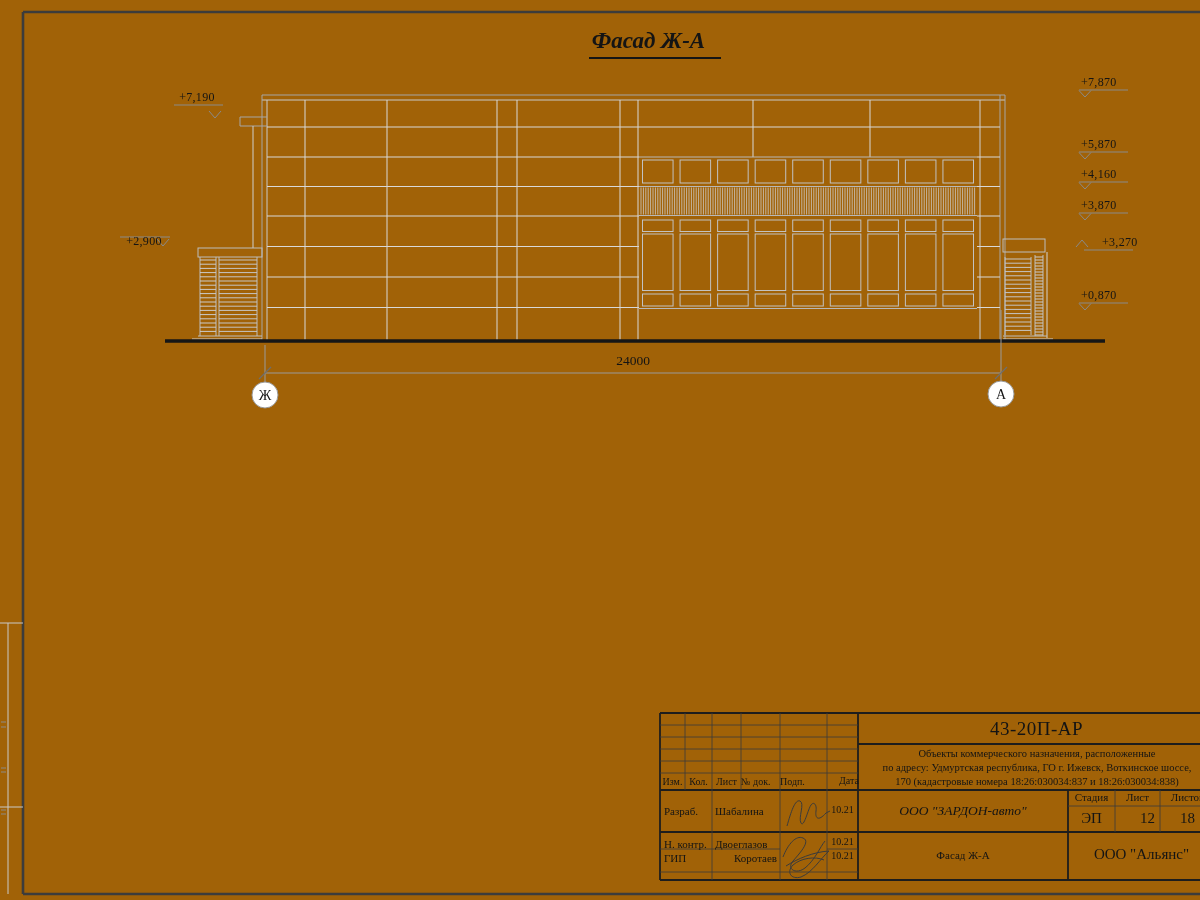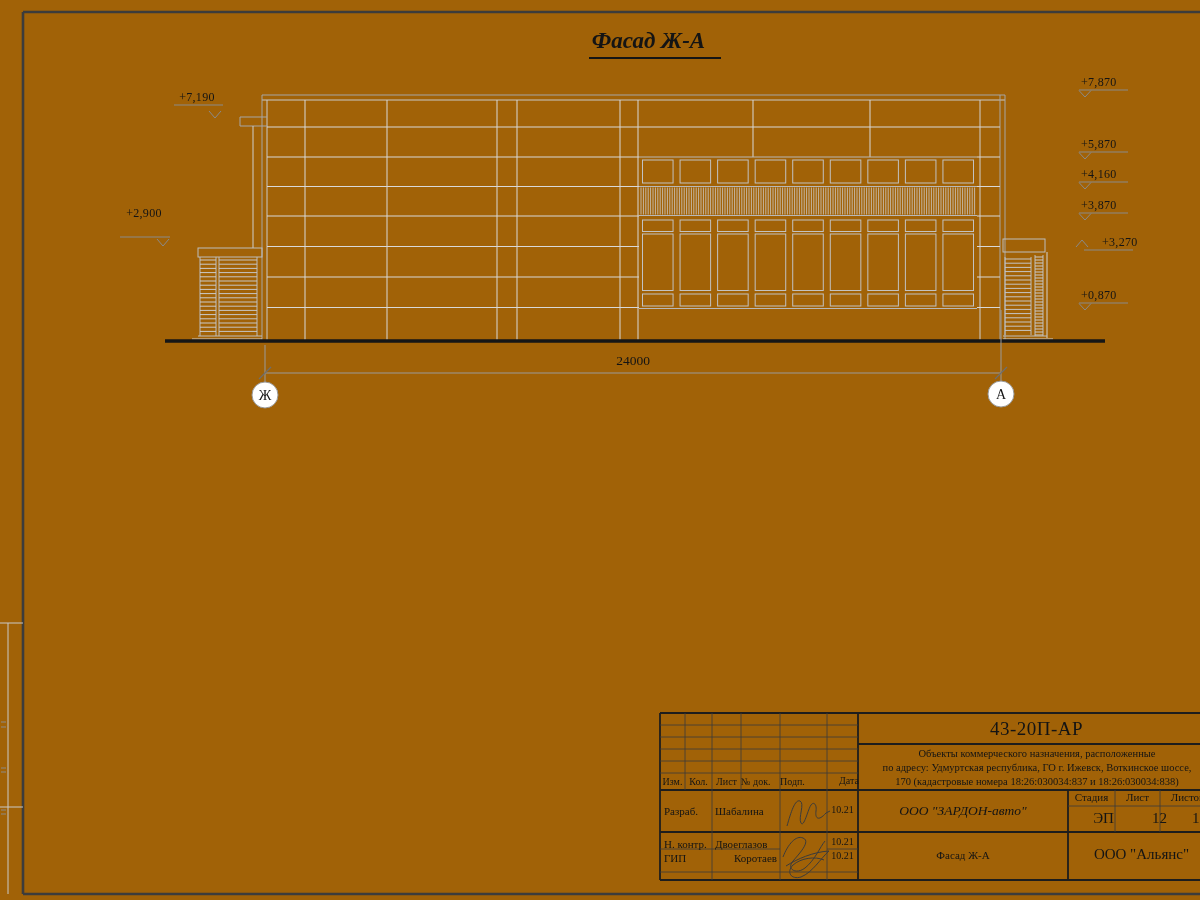--- a/index.html
+++ b/index.html
@@ -11,21 +11,21 @@
   .title{font-size:23px;font-style:italic;font-weight:bold;}
   .title span{display:inline-block;border-bottom:2px solid #151515;padding:0 16px 3px 3px;}
   .mark{font-size:12px;letter-spacing:.3px;}
   .dim{font-size:13.5px;}
   .axis{font-size:14px;}
   .tb-h{font-size:10px;}
   .tb-s{font-size:11px;}
   .tb-big{font-size:19px;letter-spacing:.5px;}
   .tb-adr{font-size:10.5px;line-height:14px;text-align:center;}
   .tb-it{font-size:13.5px;font-style:italic;}
-  .tb-val{font-size:15px;margin-left:12px;}
+  .tb-val{font-size:15px;}
   .tb-org{font-size:15px;}
 </style>
 </head>
 <body>
 
 <div id="sheet">
 
 <svg width="1200" height="900" viewBox="0 0 1200 900">
 
   <g stroke="#3c3c3c" stroke-width="2.6">
@@ -443,21 +443,21 @@
     <path d="M 783 857 C 788 844 796 835 803 838 C 811 841 800 853 793 861 C 786 869 796 875 805 868 C 815 860 820 847 825 841
          M 786 866 C 797 859 813 852 829 851 C 820 859 813 872 801 877 C 791 880 786 872 793 865 C 801 858 815 856 824 860"></path>
   </g>
 </svg>
 
 <div class="t c title" style="left:540px;top:28px;width:230px;">
   <span>Фасад Ж-А</span>
 </div>
 
 <div class="t c mark" style="left:171px;top:90px;width:52px;">+7,190</div>
-<div class="t c mark" style="left:118px;top:206px;width:52px;">+2,900</div>
+<div class="t c mark" style="left:118px;top:234px;width:52px;">+2,900</div>
 <div class="t mark" style="left:1081px;top:75px;">+7,870</div>
 <div class="t mark" style="left:1081px;top:137px;">+5,870</div>
 <div class="t mark" style="left:1081px;top:167px;">+4,160</div>
 <div class="t mark" style="left:1081px;top:198px;">+3,870</div>
 <div class="t mark" style="left:1088px;top:235px;margin-left:14px;">+3,270</div>
 <div class="t mark" style="left:1081px;top:288px;">+0,870</div>
 
 <div class="t c dim" style="left:593px;top:353px;width:80px;">24000</div>
 <div class="t c axis" style="left:250px;top:388px;width:30px;">Ж</div>
 <div class="t c axis" style="left:986px;top:387px;width:30px;">А</div>

